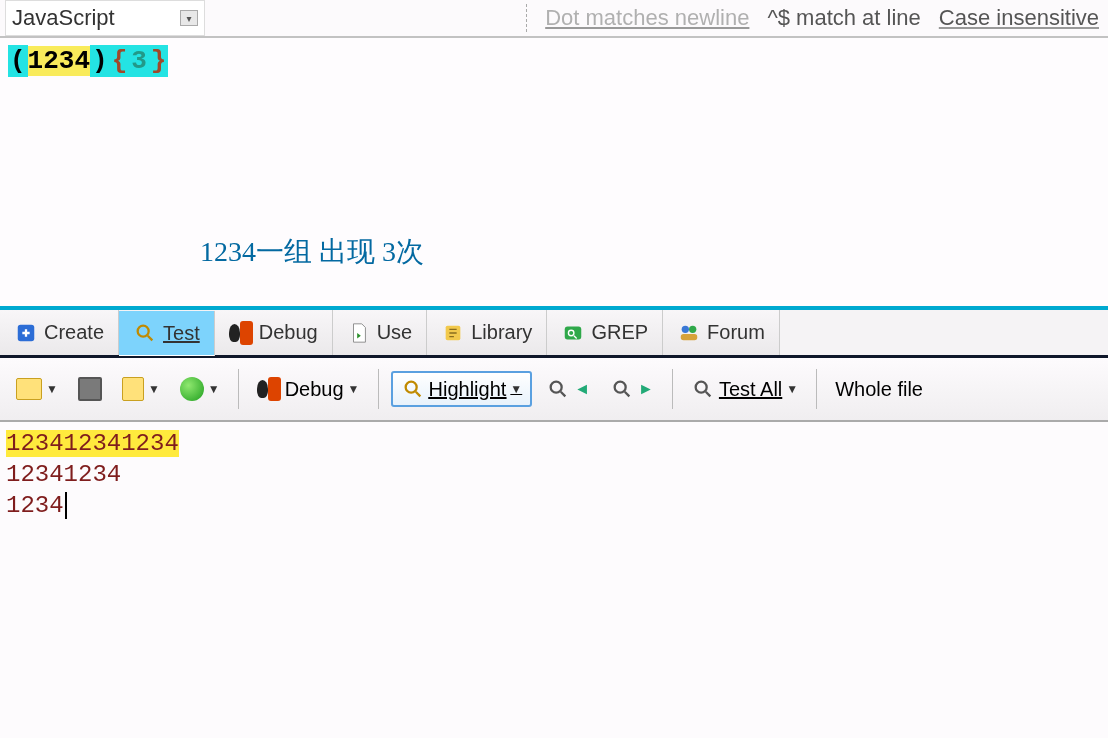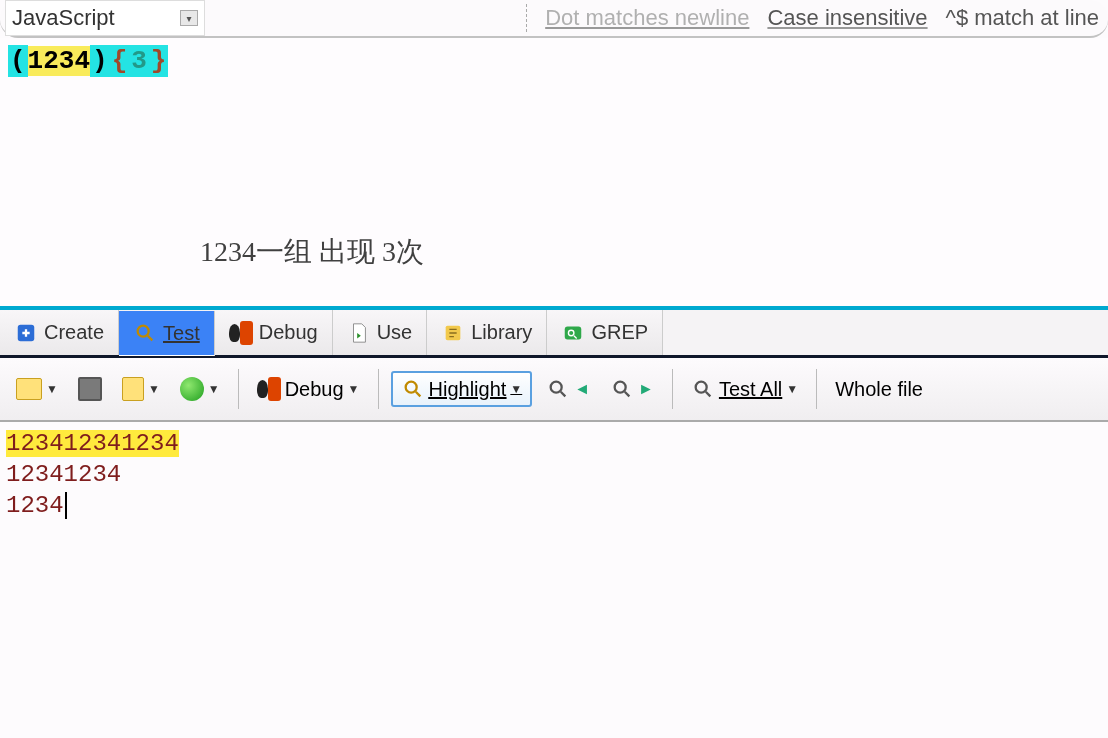--- a/index.html
+++ b/index.html
@@ -11,21 +11,20 @@
     }
 
     .top-toolbar {
       display: flex;
       align-items: center;
       height: 38px;
       border-bottom: 2px solid #c2c2c2;
       padding: 0 5px;
       gap: 30px;
       background: #fcfafc;
-      border-radius: 18px;
     }
     .dropdown-select {
       display: flex; align-items: center;
       padding: 4px 6px;
       width: 200px;
       font-size: 22px;
       color: #333;
       background: #fff;
       border: 1px solid #ddd;
       justify-content: space-between;
@@ -61,41 +60,41 @@
       font-weight: bold;
     }
     .hl-paren { background: #24e3e3; color: #000; padding: 1px 2px; }
     .hl-digits { background: #f9eb5b; }
     .hl-brace { background: #24e3e3; color: #a0482a; font-weight: bold; padding: 1px 2px; }
     .brace-num { color: #298; }
 
     .annotation {
       position: absolute;
       left: 200px; top: 195px;
-      color: #404040;
+      color: #0369a1;
       font-size: 28px;
       font-family: 'SimSun', serif;
     }
 
     .tabs {
       display: flex;
       height: 48px;
       border-bottom: 3px solid #0f172a;
       background: #f5f3f5;
     }
     .tab {
       display: flex; align-items: center; gap: 6px;
       padding: 0 14px;
       font-size: 20px; color: #333;
       border-right: 1px solid #ccc;
       background: linear-gradient(#f8f6f8, #ebe9eb);
       cursor: pointer;
     }
     .tab.active {
-      background: #3b82f6;
+      background: #7dd3fc;
       border-bottom: 1px solid #fff;
       position: relative; top: 1px;
     }
     .tab-underline { text-decoration: underline; }
 
     .toolbar2 {
       display: flex; align-items: center;
       height: 64px;
       padding: 0 10px;
       gap: 8px;
@@ -142,24 +141,24 @@
 <div class="top-toolbar">
   <div class="dropdown-select">
     <span>JavaScript</span>
     <span class="dd-arrow">▾</span>
   </div>
   <div class="flag-area">
     <span class="flag-sep"></span>
     <span class="flag-opt flag-dim">
       <span class="underline-d">Dot matches newline</span>
     </span>
+    <span class="flag-opt">^$ match at line </span>
     <span class="flag-opt">
       <span class="underline-d">Case insensitive</span>
     </span>
-    <span class="flag-opt">^$ match at line </span>
   </div>
 </div>
 
 <div class="regex-area">
   <div class="regex-line">
     <span class="hl-paren">(</span><span class="hl-digits">1234</span><span class="hl-paren">)</span><span class="hl-brace">{</span><span class="hl-brace brace-num">3</span><span class="hl-brace">}</span>
   </div>
   <div class="annotation">1234一组 出现 3次</div>
 </div>
 
@@ -209,20 +208,30 @@
   </div>
   <div class="tab">
     <span class="icon">
         <svg viewBox="0 0 24 24">
           <rect x="3" y="5" width="18" height="14" rx="3" fill="#2fa84a"></rect>
           <circle cx="10" cy="12" r="3" fill="none" stroke="#fff" stroke-width="1.5"></circle>
           <path d="M13 15l3 3" stroke="#fff" stroke-width="1.5"></path>
         </svg>
       </span>
     <span>GREP</span>
+  </div>
+  <div class="tab">
+    <span class="icon">
+        <svg viewBox="0 0 24 24">
+          <circle cx="8" cy="8" r="4" fill="#3a78d6"></circle>
+          <circle cx="16" cy="8" r="4" fill="#2fa84a"></circle>
+          <rect x="3" y="13" width="18" height="7" rx="3" fill="#d6a23a"></rect>
+        </svg>
+      </span>
+    <span>Forum</span>
   </div>
 </div>
 
 <div class="toolbar2">
   <div class="tb-btn">
       <span class="folder-ico"></span>
       <span class="dropdown-tri">▼</span>
     </div>
   <div class="tb-btn">
       <span class="disk-ico"></span>

